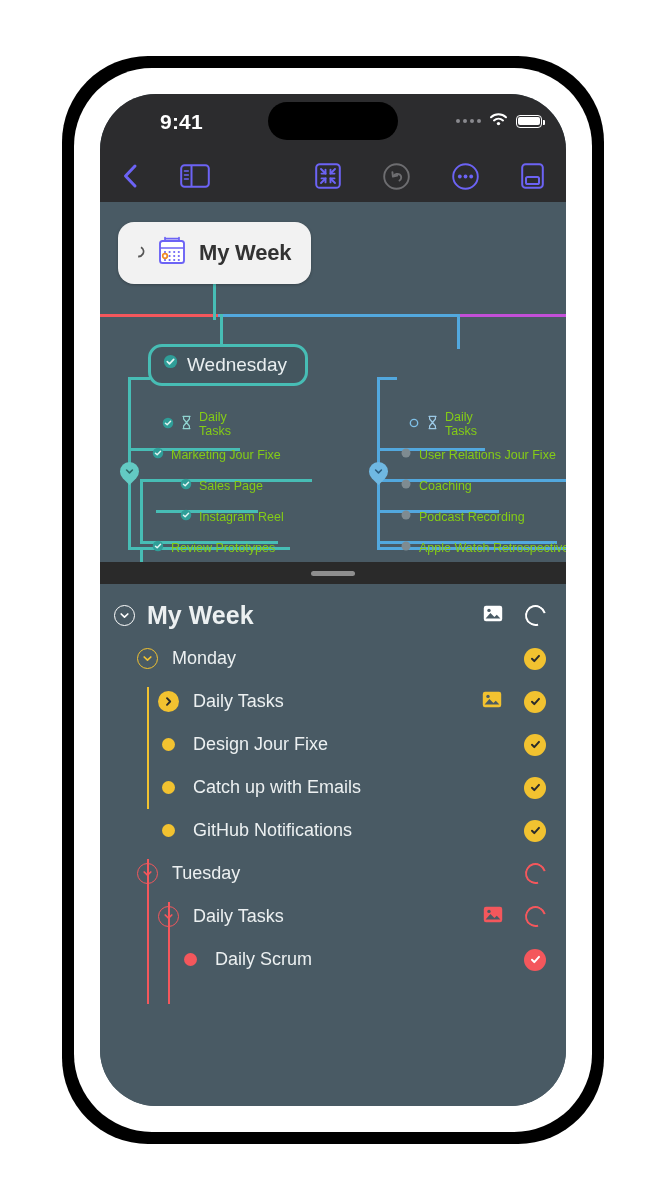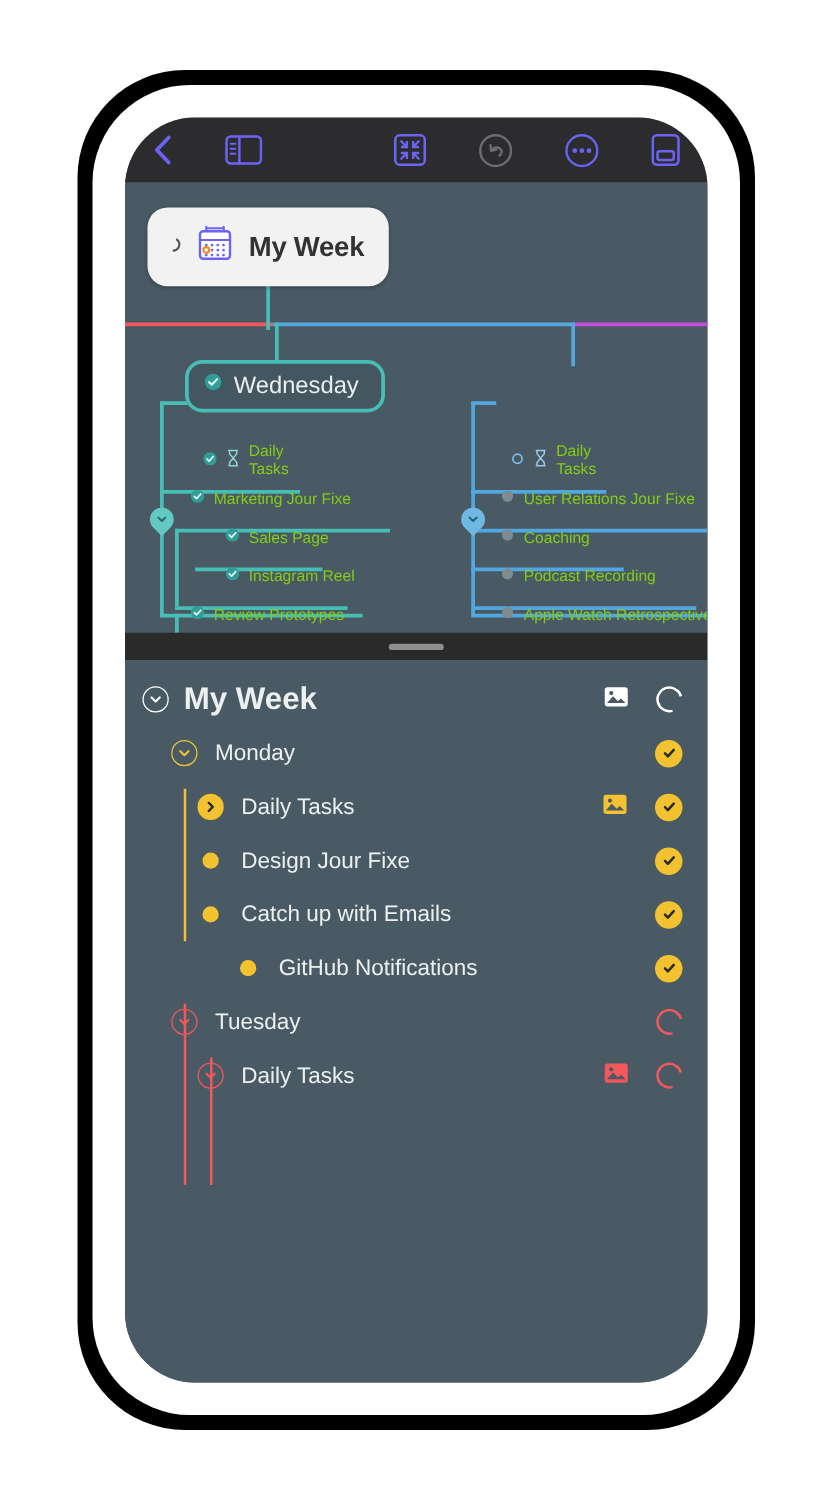--- a/index.html
+++ b/index.html
@@ -145,20 +145,44 @@
 </head>
 <body>
 
 <div id="stage">
 
   <div class="phone-outer"></div>
   <div class="phone-rim"></div>
 
   <div class="screen">
 
+    <div class="statusbar">
+      <div class="clock">9:41</div>
+      <div class="notch"></div>
+      <div class="status-right">
+        <span class="sig-dots">
+            <i></i>
+            <i></i>
+            <i></i>
+            <i></i>
+          </span>
+        <span>
+          <svg width="19" height="14" viewBox="0 0 19 14">
+              <g fill="none" stroke="#fff" stroke-width="2" stroke-linecap="round">
+            <path d="M2 5.2a11 11 0 0 1 15 0"></path>
+                <path d="M5 8.4a7 7 0 0 1 9 0"></path>
+              </g>
+            <circle cx="9.5" cy="11.6" r="1.7" fill="#fff"></circle>
+            </svg>
+        </span>
+        <span class="battery">
+            <i></i>
+          </span>
+      </div>
+    </div>
 
     <div class="toolbar">
       <div class="tb-btn">
         <svg width="16" height="26" viewBox="0 0 16 26">
             <path d="M13 3 L3.5 13 L13 23" fill="none" stroke="#6c63f5" stroke-width="3" stroke-linecap="round" stroke-linejoin="round"></path>
           </svg>
       </div>
       <div class="tb-gap"></div>
       <div class="tb-btn">
         <svg width="30" height="24" viewBox="0 0 30 24">
@@ -451,21 +475,21 @@
         <span class="row-title" style="margin-left:18px;">Catch up with Emails</span>
         <span class="row-right">
           <span class="check-fill" style="background:#f2c230;">
             <svg width="13" height="13" viewBox="0 0 13 13">
                 <path d="M3 6.7 L5.3 9.1 L10 3.9" fill="none" stroke="#2b2b2b" stroke-width="2" stroke-linecap="round" stroke-linejoin="round"></path>
               </svg>
           </span>
         </span>
       </div>
 
-      <div class="row" style="padding-left:92px;">
+      <div class="row" style="padding-left:62px;">
         <span class="bullet" style="background:#f2c230;"></span>
         <span class="row-title" style="margin-left:18px;">GitHub Notifications</span>
         <span class="row-right">
           <span class="check-fill" style="background:#f2c230;">
             <svg width="13" height="13" viewBox="0 0 13 13">
                 <path d="M3 6.7 L5.3 9.1 L10 3.9" fill="none" stroke="#2b2b2b" stroke-width="2" stroke-linecap="round" stroke-linejoin="round"></path>
               </svg>
           </span>
         </span>
       </div>
@@ -494,17 +518,28 @@
             <svg width="20" height="17" viewBox="0 0 20 17">
                 <rect x="0.8" y="0.8" width="18.4" height="15.4" rx="2.2" fill="#f4575c"></rect>
                 <circle cx="6" cy="5.4" r="1.7" fill="#495a64"></circle>
                 <path d="M2.6 13.4 L7.4 8 L11.4 12 L13.8 9.8 L17.4 13.4 Z" fill="#495a64"></path>
               </svg>
           </span>
           <span class="ring" style="border-color:#f4575c;"></span>
         </span>
       </div>
 
+      <div class="row" style="padding-left:84px;">
+        <span class="bullet" style="background:#f4575c;"></span>
+        <span class="row-title" style="margin-left:18px;">Daily Scrum</span>
+        <span class="row-right">
+          <span class="check-fill" style="background:#f4575c;">
+            <svg width="13" height="13" viewBox="0 0 13 13">
+                <path d="M3 6.7 L5.3 9.1 L10 3.9" fill="none" stroke="#ffffff" stroke-width="2" stroke-linecap="round" stroke-linejoin="round"></path>
+              </svg>
+          </span>
+        </span>
+      </div>
 
     </div>
 
   </div>
 </div>
 
 </body></html>

